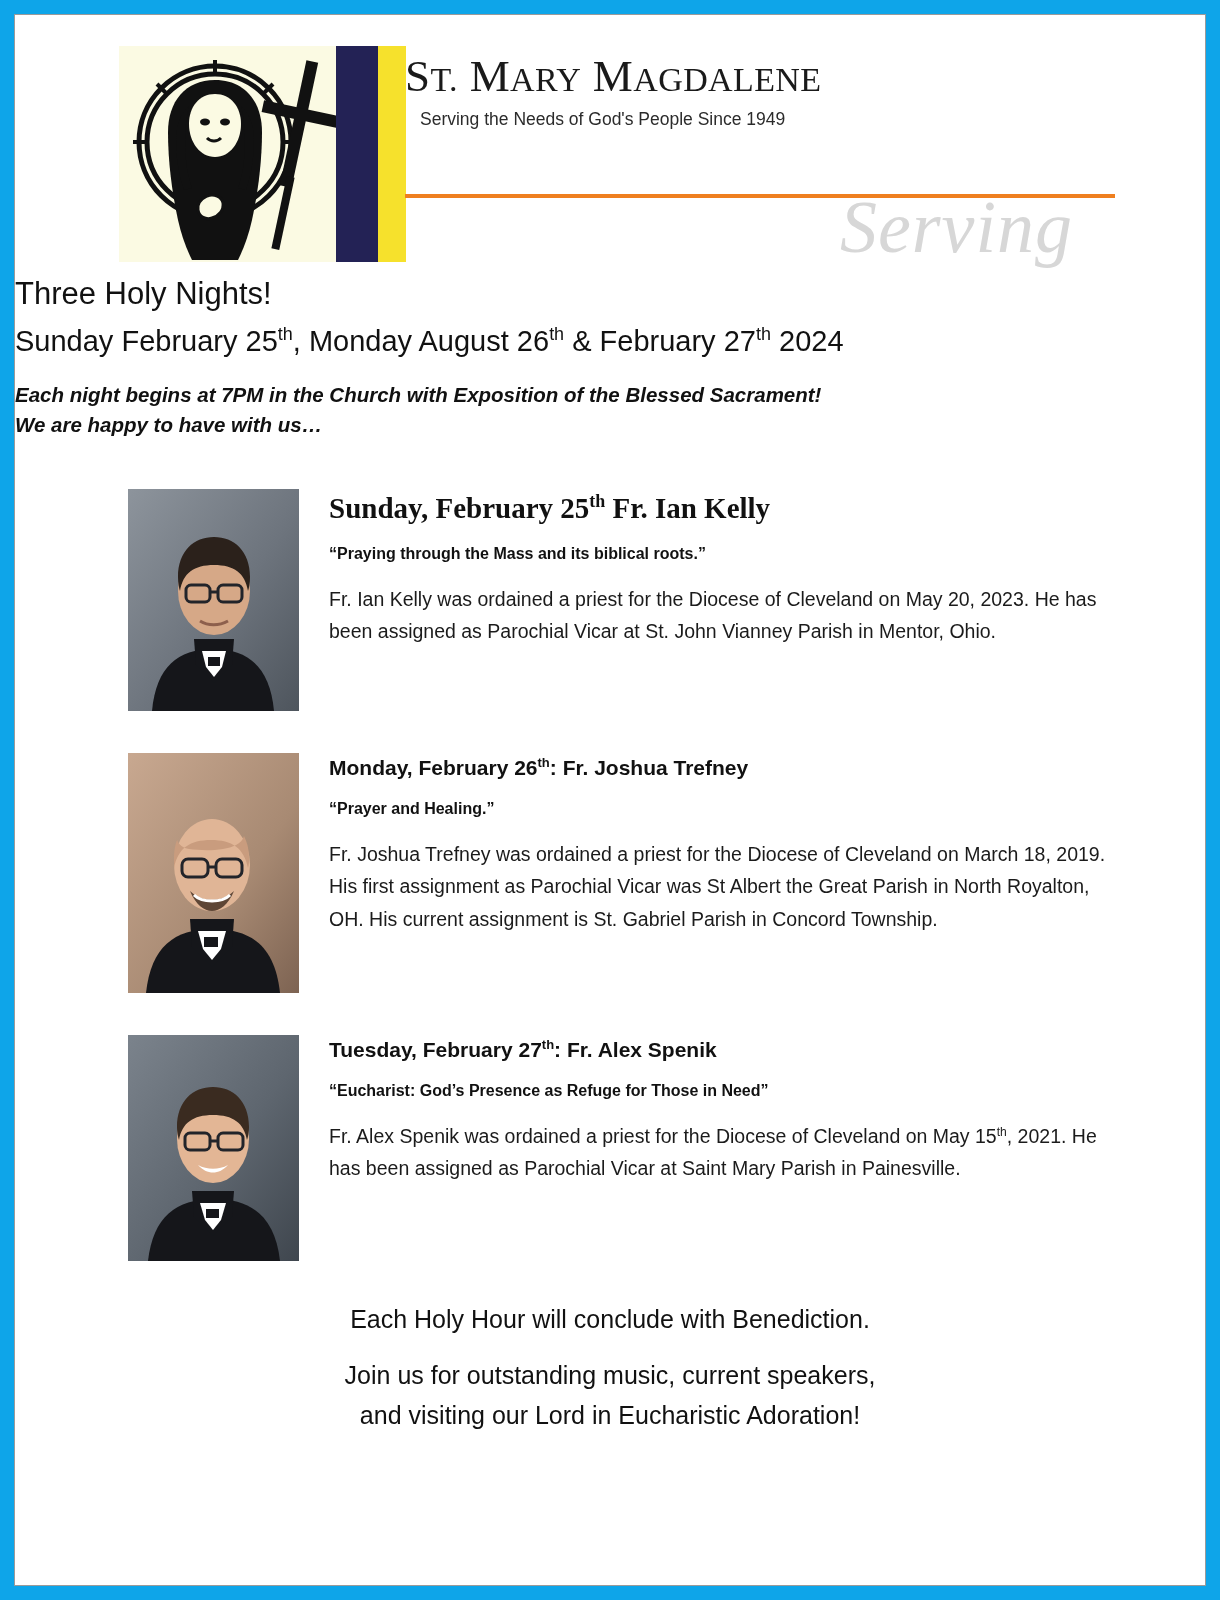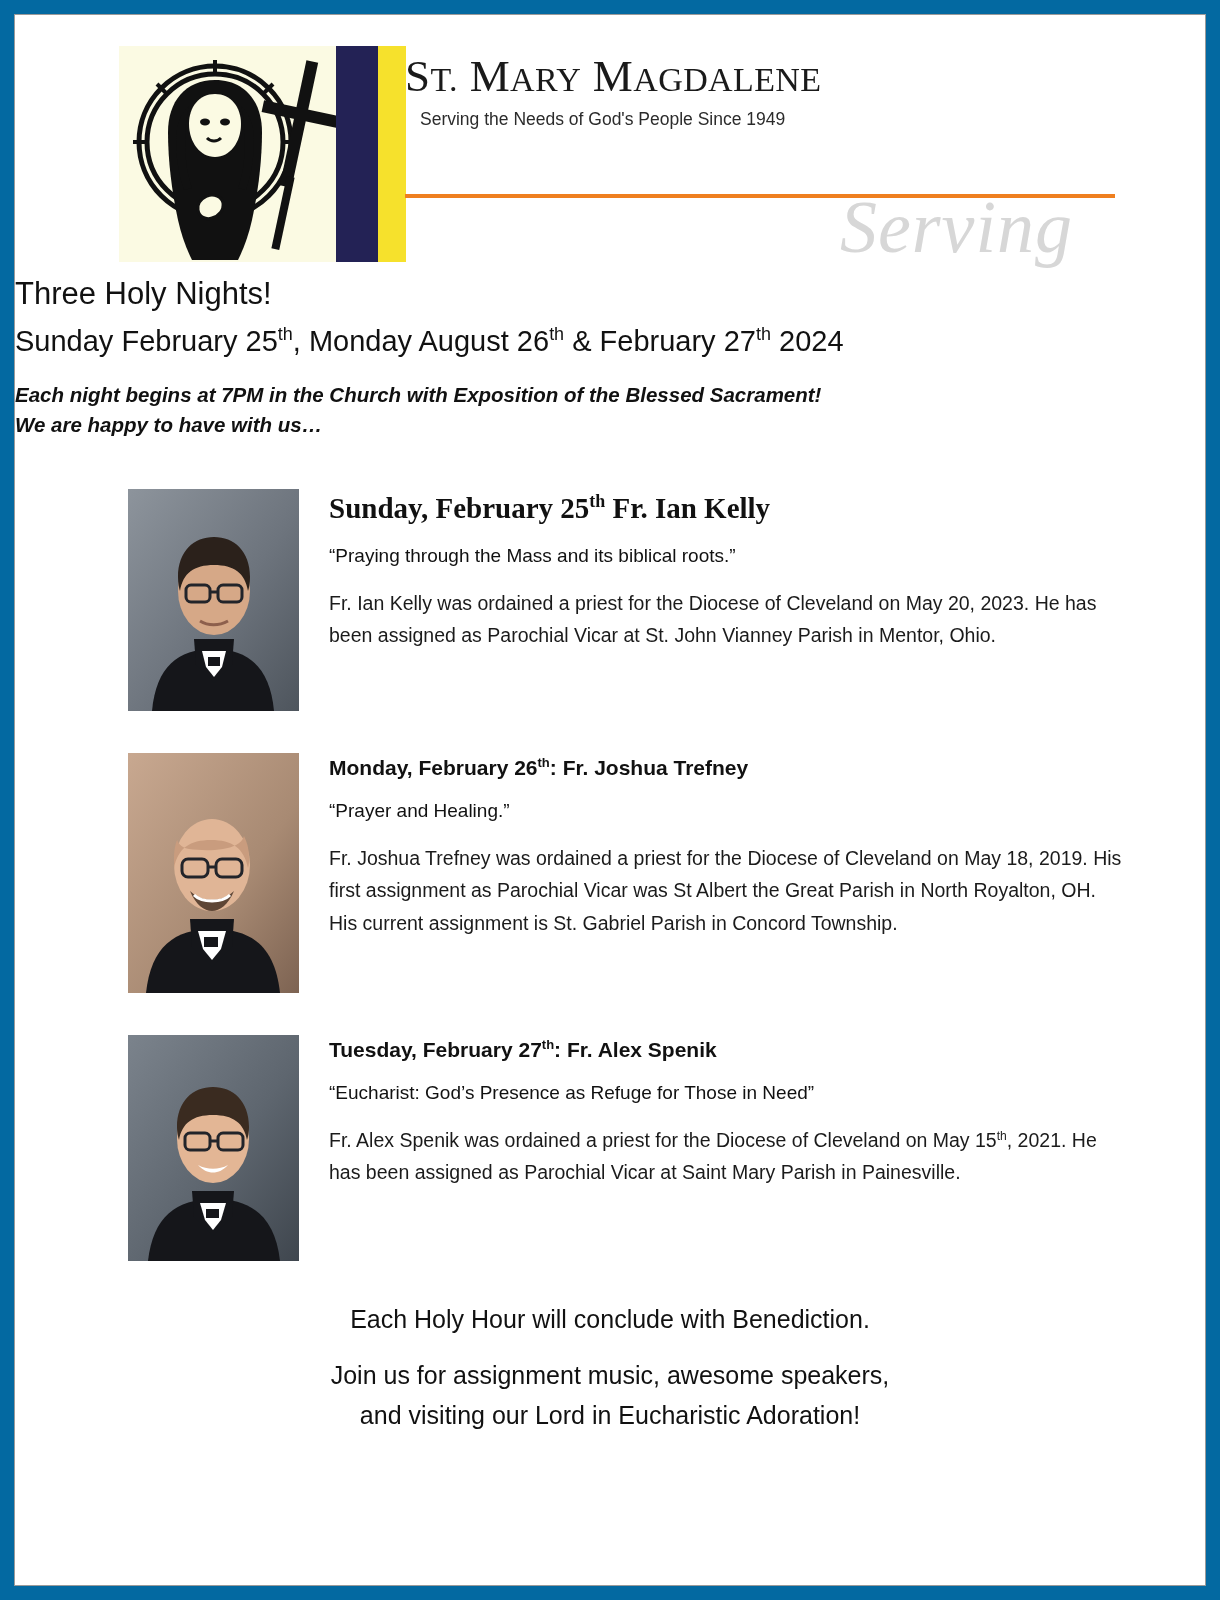--- a/index.html
+++ b/index.html
@@ -9,21 +9,21 @@
   }
   body {
     font-family: "Liberation Sans", sans-serif;
     color: #000000;
   }
   .page {
     position: relative;
     width: 1220px;
     height: 1600px;
     box-sizing: border-box;
-    background: #0369a1;
+    background: #0ea5e9;
     padding: 14px;
   }
   .page-frame {
     position: relative;
     width: 100%;
     height: 100%;
     box-sizing: border-box;
     border: 1px solid #9a9a9a;
     background: #ffffff;
     overflow: hidden;
@@ -153,22 +153,22 @@
     font-size: 21px;
     font-weight: bold;
     margin-bottom: 20px;
     color: #111111;
   }
   .sp-name.serif {
     font-family: "Liberation Serif", serif;
     font-size: 29px;
   }
   .sp-title {
-    font-size: 19px;
-    font-weight: normal;
+    font-size: 16px;
+    font-weight: bold;
     margin-bottom: 20px;
     color: #111111;
   }
   .sp-bio {
     font-size: 19.5px;
     line-height: 1.65;
     color: #1b1b1b;
     max-width: 800px;
   }
   sup { font-size: 0.62em; vertical-align: super; }
@@ -325,21 +325,21 @@
             </g>
             <path d="M62 138c6 14 14 20 22 20s16-6 22-20c-6 6-14 9-22 9s-16-3-22-9z" fill="#5e4636"></path>
             <path d="M66 142c8 8 28 8 36 0" stroke="#ffffff" stroke-width="3" fill="none"></path>
           </svg>
         </div>
         <div class="speaker-body">
           <div class="sp-name">
             <span>Monday, February 26</span><sup>th</sup><span>: Fr. Joshua Trefney</span>
           </div>
           <div class="sp-title">“Prayer and Healing.”</div>
-          <div class="sp-bio">Fr. Joshua Trefney was ordained a priest for the Diocese of Cleveland on May 18, 2019. His first assignment as Parochial Vicar was St Albert the Great Parish in North Royalton, OH. His current assignment is St. Gabriel Parish in Concord Township.</div>
+          <div class="sp-bio">Fr. Joshua Trefney was ordained a priest for the Diocese of Cleveland on March 18, 2019. His first assignment as Parochial Vicar was St Albert the Great Parish in North Royalton, OH. His current assignment is St. Gabriel Parish in Concord Township.</div>
         </div>
       </div>
 
       <div class="speaker">
         <div class="portrait" style="height:226px">
           <svg viewBox="0 0 171 226" preserveAspectRatio="none" aria-hidden="true">
             <defs>
               <linearGradient id="bg3" x1="0" y1="0" x2="1" y2="1">
                 <stop offset="0%" stop-color="#7b838c"></stop>
                 <stop offset="55%" stop-color="#5e666f"></stop>
@@ -369,18 +369,18 @@
           <div class="sp-bio">
             <span>Fr. Alex Spenik was ordained a priest for the Diocese of Cleveland on May 15</span><sup>th</sup><span>, 2021. He has been assigned as Parochial Vicar at Saint Mary Parish in Painesville.</span>
           </div>
         </div>
       </div>
 
     </div>
 
     <div class="footer">
       <p>Each Holy Hour will conclude with Benediction.</p>
-      <p class="tight">Join us for assignment music, awesome speakers,</p>
+      <p class="tight">Join us for outstanding music, current speakers,</p>
       <p>and visiting our Lord in Eucharistic Adoration!</p>
     </div>
 
   </div>
 </div>
 
 </body></html>

